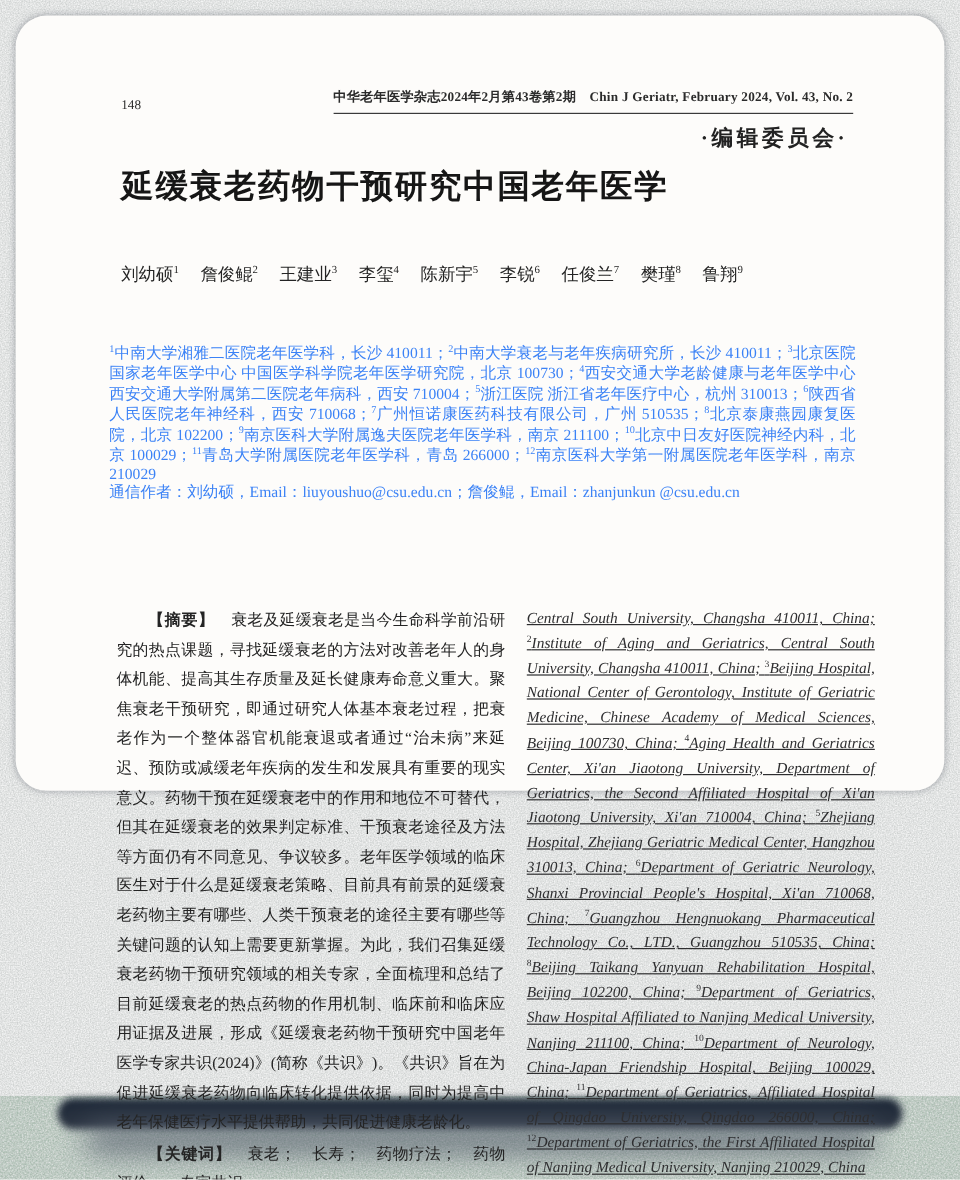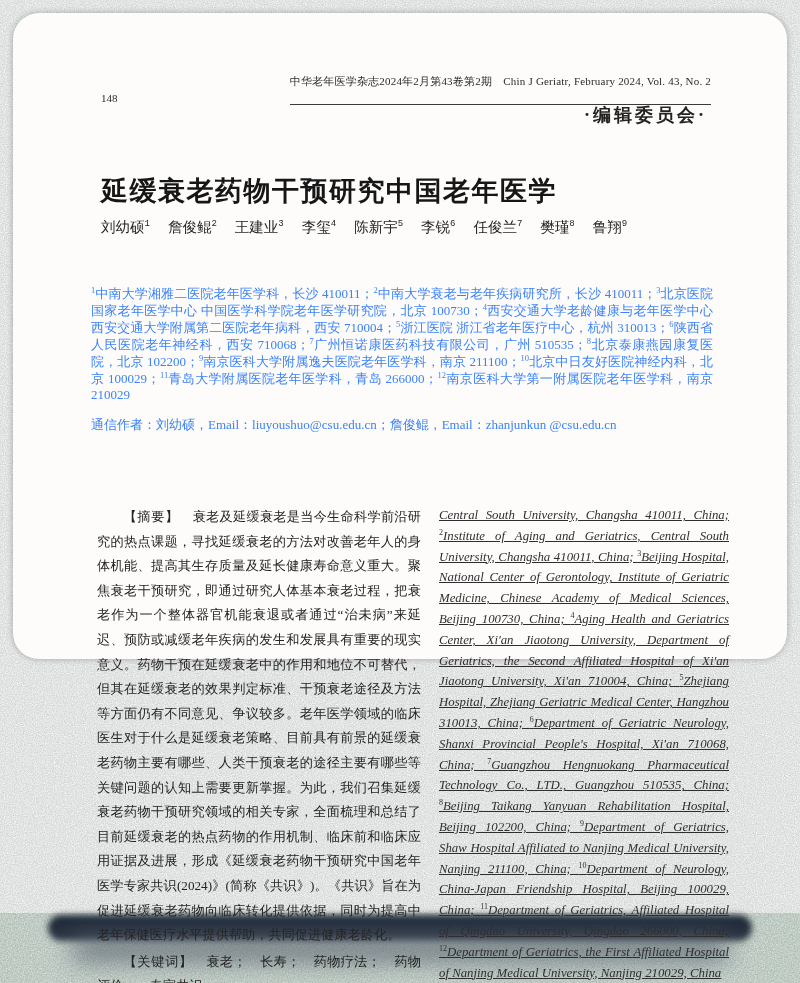--- a/index.html
+++ b/index.html
@@ -24,58 +24,58 @@
     background:#fdfcfa;border-radius:26px;z-index:2;
     box-shadow:0 0 6px rgba(40,45,60,.35);
   }
   .page *{line-height:1.2;}
   .header-row{
     position:absolute;top:62px;left:88px;right:76px;
     display:flex;justify-content:space-between;align-items:flex-end;
     font-size:11px;color:#2b2b2b;
   }
   .journal-ref{
-    border-bottom:1.2px solid #3a3a3a;padding-bottom:16px;
-    letter-spacing:.2px;white-space:nowrap;
+    border-bottom:1.2px solid #3a3a3a;padding-bottom:6px;
+    letter-spacing:.2px;white-space:nowrap;font-weight:bold;
   }
   .section-label{
     position:absolute;top:92px;right:80px;
     font-size:18px;font-weight:bold;letter-spacing:3px;color:#222;
   }
   .title-block{
     position:absolute;top:126px;left:88px;right:76px;
-    font-size:27px;font-weight:bold;letter-spacing:1.5px;line-height:38px !important;color:#161616;margin-top:36px;
+    font-size:27px;font-weight:bold;letter-spacing:1.5px;line-height:38px !important;color:#161616;
   }
   .authors-block{
     position:absolute;top:206px;left:88px;right:70px;
     font-size:14.5px;color:#242424;
   }
   .authors-line{margin-bottom:9px;}
-  .authors-line .author{margin-right:18px;white-space:nowrap;font-family:Liberation Mono, monospace;}
+  .authors-line .author{margin-right:18px;white-space:nowrap;}
   .authors-line sup{font-size:9px;}
   .front-matter{
     position:absolute;top:272px;left:78px;width:622px;
     font-size:13px;line-height:23px !important;text-align:justify;color:#3b82f6;
   }
   .front-matter sup{font-size:8.5px;}
-  .corr-cn{margin-top:15px;text-align:left;}
+  .corr-cn{margin-top:0;text-align:left;}
   .columns{
     position:absolute;top:492px;left:84px;width:632px;
     display:flex;gap:18px;
   }
   .col-left{width:324px;flex:0 0 324px;}
   .abstract-par{
     font-size:13.2px;line-height:24.6px !important;text-align:justify;
     text-indent:2em;color:#242424;margin:0;
   }
   .keywords-par{
     font-size:13.2px;line-height:24.6px !important;text-align:justify;
     text-indent:2em;color:#242424;margin:2px 0 0 0;
   }
-  .bold-label{font-weight:normal;letter-spacing:.5px;}
+  .bold-label{font-weight:bold;letter-spacing:.5px;}
   .col-right{flex:1;min-width:0;}
   .affil-en{
     font-size:12.8px;line-height:20.8px !important;font-style:italic;
     text-align:justify;color:#2e2e30;margin:0;text-decoration:underline;
   }
   .affil-en sup{font-size:8px;font-style:normal;}
 </style>
 </head>
 <body>
 

